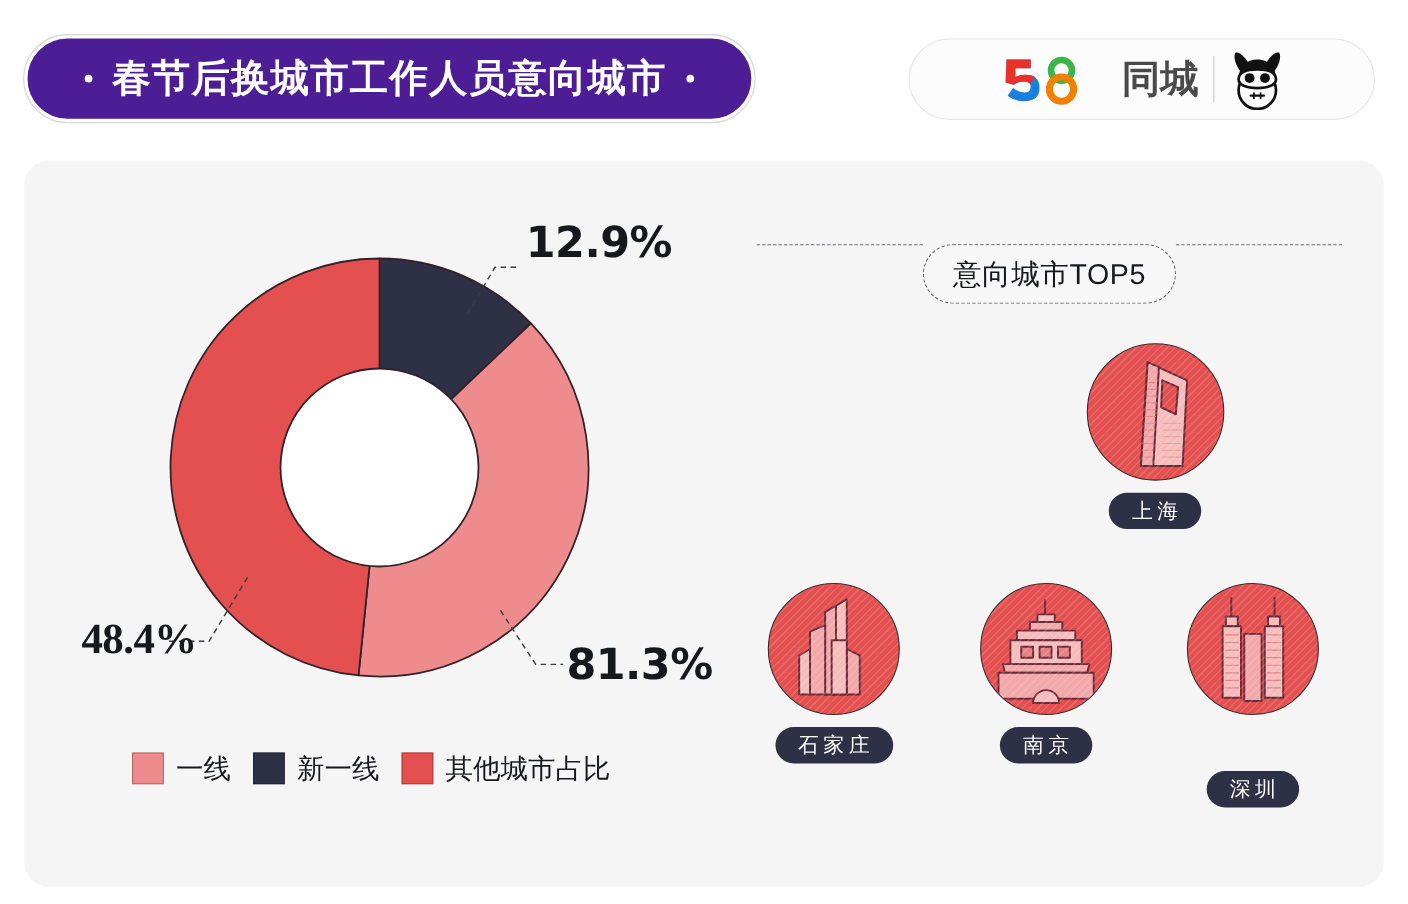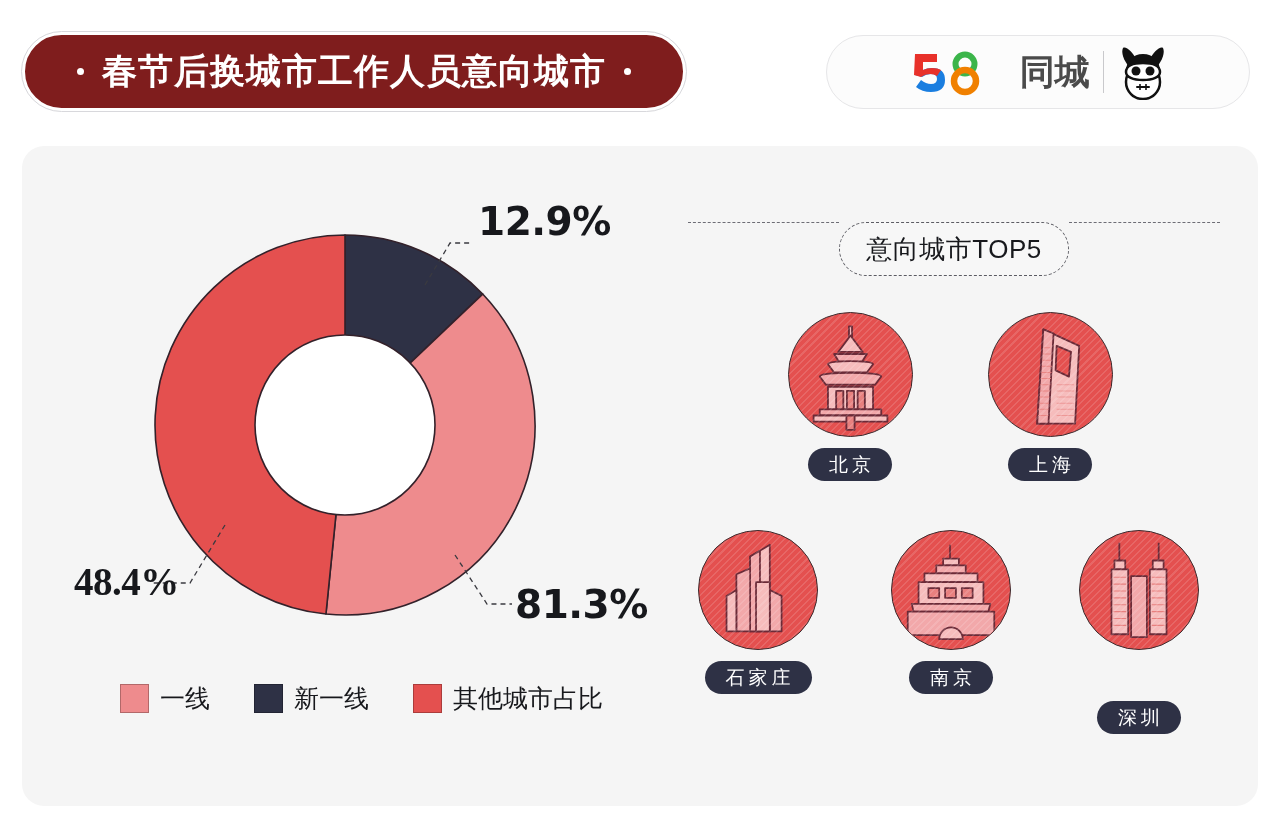--- a/index.html
+++ b/index.html
@@ -8,21 +8,21 @@
     background: #ffffff;
     font-family: "Liberation Sans", "DejaVu Sans", sans-serif;
     overflow: hidden;
   }
   #root { position: relative; width: 1280px; height: 822px; background: #ffffff; }
 
   
   .title-pill {
     position: absolute; left: 22px; top: 32px;
     width: 664px; height: 79px;
-    background: #7f1d1d;
+    background: #4c1d95;
     border: 3px solid #ffffff;
     outline: 1.5px solid #d8d8dc;
     border-radius: 40px;
     display: flex; align-items: center; justify-content: center;
     gap: 18px;
     box-shadow: 0 0 0 0.5px rgba(0,0,0,0.04);
   }
   .title-text {
     color: #ffffff;
     font-size: 35px;
@@ -65,21 +65,21 @@
     font-family: "DejaVu Sans", sans-serif;
     font-size: 39px; font-weight: bold; color: #17181c;
     letter-spacing: -0.5px;
     white-space: nowrap;
   }
   .pct-129 { left: 478px; top: 199px; }
   .pct-387 { left: 515px; top: 582px; }
   .pct-484 { left: 74px; top: 559px; font-family: Liberation Serif, serif; }
 
   
-  .legend { position: absolute; left: 120px; top: 682px; display: flex; align-items: center; gap: 44px; }
+  .legend { position: absolute; left: 120px; top: 682px; display: flex; align-items: center; gap: 20px; }
   .legend-item { display: flex; align-items: center; gap: 11px; }
   .legend-swatch { width: 29px; height: 29px; border: 1px solid rgba(0,0,0,0.25); }
   .legend-text { font-size: 25px; color: #17181c; font-weight: 500; white-space: nowrap; }
 
   
   .top5-row {
     position: absolute; left: 688px; top: 222px;
     width: 532px; height: 55px;
     display: flex; 
   }
@@ -204,40 +204,20 @@
   <div class="top5-row">
     <span class="top5-dash"></span>
     <span class="top5-pill">
       <span class="top5-text">意向城市TOP5</span>
     </span>
     <span class="top5-dash"></span>
   </div>
 
   <div class="cities">
 
-    <div class="city c-bj">
-      <div class="city-circle big">
-        <svg class="city-svg" viewBox="0 0 120 120">
-          <g stroke="#6b2b38" stroke-width="1.8" stroke-linejoin="round">
-            <rect x="58.5" y="13" width="3" height="10" fill="#f6bcbc"></rect>
-            <path d="M60 22 L72 38 L48 38 Z" fill="#f6bcbc"></path>
-            <path d="M44 40 h32 l-5 8 h-22 z" fill="#f2a8aa"></path>
-            <path d="M38 50 C38 46 82 46 82 50 L76 58 H44 Z" fill="#f6bcbc"></path>
-            <path d="M30 62 C30 57 90 57 90 62 L84 70 H36 Z" fill="#f2a8aa"></path>
-            <rect x="38" y="72" width="44" height="22" fill="#f6bcbc"></rect>
-            <path d="M46 76 h7 v18 h-7 z M56.5 76 h7 v18 h-7 z M67 76 h7 v18 h-7 z" fill="#e8807f"></path>
-            <rect x="30" y="94" width="60" height="6" fill="#f2a8aa"></rect>
-            <rect x="24" y="100" width="72" height="6" fill="#f6bcbc"></rect>
-            <path d="M56 100 h8 v14 h-8 z" fill="#e8807f"></path>
-          </g>
-        </svg>
-        <div class="hatch"></div>
-      </div>
-      <div class="city-pill">北京</div>
-    </div>
 
     <div class="city c-sh">
       <div class="city-circle big">
         <svg class="city-svg" viewBox="0 0 120 120">
           <g stroke="#6b2b38" stroke-width="1.8" stroke-linejoin="round">
             <path d="M47 108 L53 16 L88 32 L84 108 Z" fill="#f6bcbc"></path>
             <path d="M47 108 L53 16 L63 20 L58 108 Z" fill="#f2a8aa"></path>
             <path d="M66 32 L80 38 L78 62 L65 56 Z" fill="#e4504f"></path>
           </g>
           <g stroke="#e8807f" stroke-width="1" opacity="0.85">

